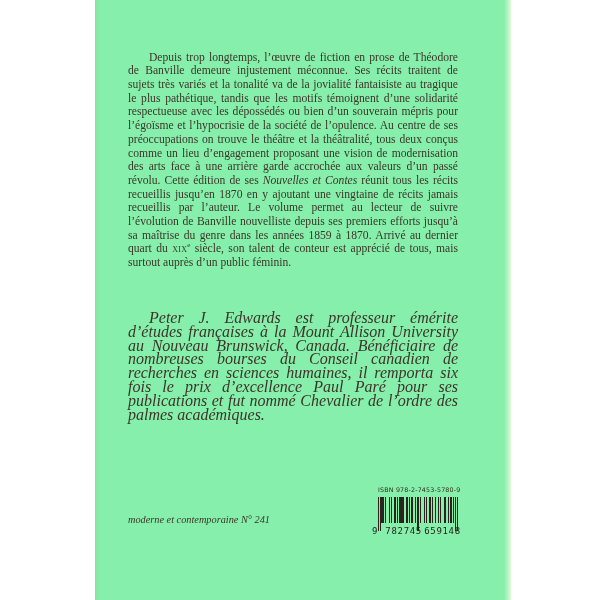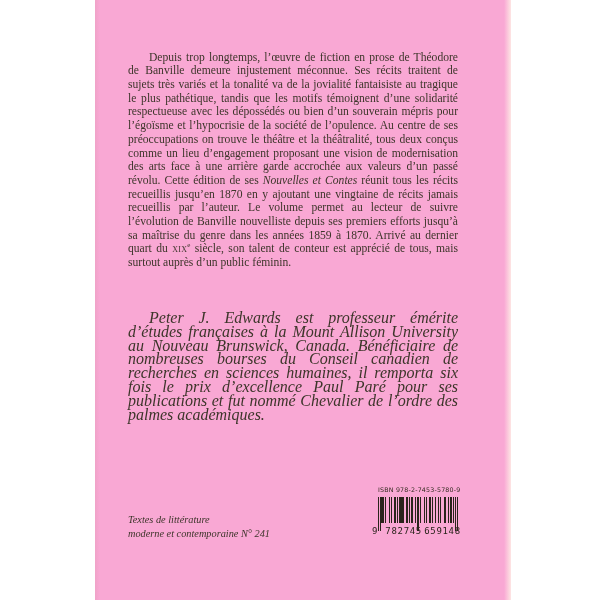--- a/index.html
+++ b/index.html
@@ -53,28 +53,27 @@
     font-family:"DejaVu Sans Mono","Liberation Mono",monospace;
     font-size:9px;color:#2b241c;
   }
   .digits .d-first{position:absolute;left:0;top:0;}
   .digits .d-left{position:absolute;left:13px;top:0;width:37px;text-align:right;letter-spacing:.7px;}
   .digits .d-right{position:absolute;left:52px;top:0;width:37px;text-align:center;letter-spacing:.7px;}
 </style>
 </head>
 <body style="background: rgb(255, 255, 255);">
 
-<div class="cover" style="background: #f9a8d4;">
+<div class="cover" style="background: #86efac;">
 
   <p class="blurb"><span class="seg-normal">Depuis trop longtemps, l’œuvre de fiction en prose de Théodore de Banville demeure injustement méconnue. Ses récits traitent de sujets très variés et la tonalité va de la jovialité fantaisiste au tragique le plus pathétique, tandis que les motifs témoignent d’une solidarité respectueuse avec les dépossédés ou bien d’un souverain mépris pour l’égoïsme et l’hypocrisie de la société de l’opulence. Au centre de ses préoccupations on trouve le théâtre et la théâtralité, tous deux conçus comme un lieu d’engagement proposant une vision de modernisation des arts face à une arrière garde accrochée aux valeurs d’un passé révolu. Cette édition de ses </span><span class="seg-italic">Nouvelles et Contes</span><span class="seg-normal"> réunit tous les récits recueillis jusqu’en 1870 en y ajoutant une vingtaine de récits jamais recueillis par l’auteur. Le volume permet au lecteur de suivre l’évolution de Banville nouvelliste depuis ses premiers efforts jusqu’à sa maîtrise du genre dans les années 1859 à 1870. Arrivé au dernier quart du </span><span class="seg-smallcaps">xix</span><span class="seg-superscript">e</span><span class="seg-normal"> siècle, son talent de conteur est apprécié de tous, mais surtout auprès d’un public féminin.</span></p>
 
   <p class="bio"><span class="seg-normal">Peter J. Edwards est professeur émérite d’études françaises à la Mount Allison University au Nouveau Brunswick, Canada. Bénéficiaire de nombreuses bourses du Conseil canadien de recherches en sciences humaines, il remporta six fois le prix d’excellence Paul Paré pour ses publications et fut nommé Chevalier de l’ordre des palmes académiques.</span></p>
 
   <div class="imprint">
-    <div>Textes de littérature</div>
     <div>moderne et contemporaine N° 241</div>
   </div>
 
   <div class="barcode">
     <div class="isbn">ISBN 978-2-7453-5780-9</div>
     <div class="bars"><svg viewBox="0 0 95 34" preserveAspectRatio="none" width="80" height="34" style="shape-rendering: crispedges;">
           <rect x="0" y="0" width="1" height="34" fill="#2b241c"></rect>
           <rect x="2" y="0" width="1" height="34" fill="#2b241c"></rect>
           <rect x="4" y="0" width="3" height="26" fill="#2b241c"></rect>
           <rect x="8" y="0" width="2" height="26" fill="#2b241c"></rect>

